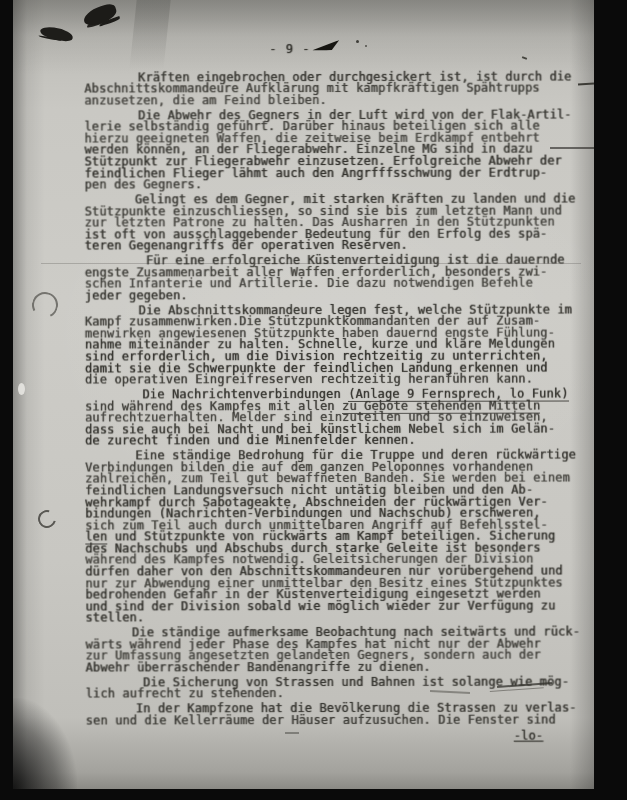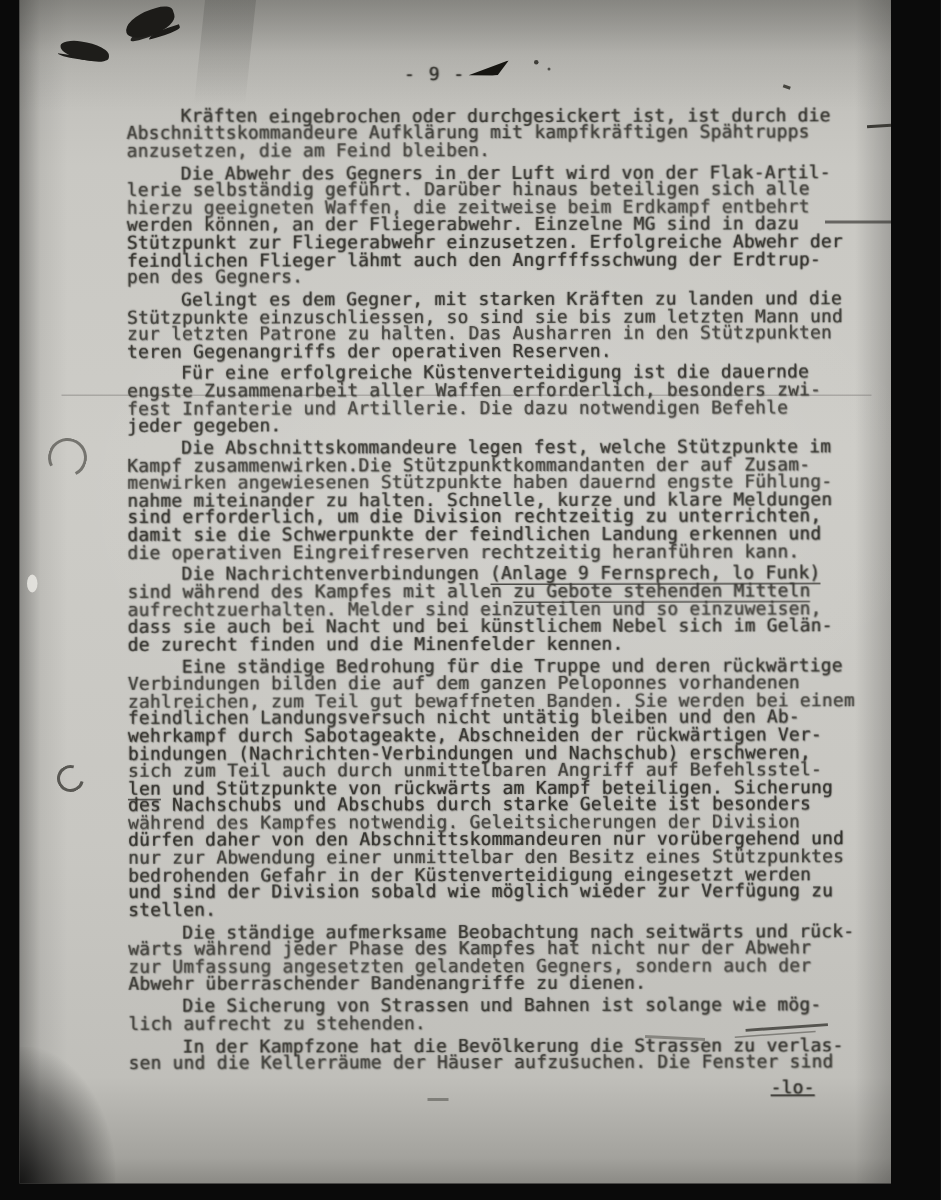--- a/index.html
+++ b/index.html
@@ -25,21 +25,21 @@
     background:linear-gradient(180deg, rgba(80,80,76,.30), transparent);}
   .crease{position:absolute;left:28px;top:263px;width:540px;height:1px;background:rgba(110,109,104,.38);}
 
   .text-block{position:absolute;left:72px;top:44px;width:505px;color:var(--ink);
     font-size:12px;line-height:11.6px;letter-spacing:.12px;transform:rotate(-.12deg);
     text-shadow:0 0 1px rgba(52,51,46,.75), .5px .4px .6px rgba(52,51,46,.4);
     filter:blur(.22px);}
   .page-header{margin-left:185px;margin-bottom:16px;letter-spacing:1px;}
   .para{margin-bottom:3.2px;}
   .line{white-space:pre;}
-  .line.first{text-indent:36px;}
+  .line.first{text-indent:36px;text-align:center;}
   .line:nth-child(3n+1){opacity:.96}
   .line:nth-child(5n+2){opacity:.90}
   .line:nth-child(7n+3){opacity:.86}
   .u{border-bottom:1.6px solid var(--uline);}
   .page-footer{margin-top:5px;padding-left:428px;text-decoration:underline;}
 
   
   .mark{position:absolute;pointer-events:none;}
   .blot-a{left:70px;top:7px;width:34px;height:16px;background:#1c1b18;
     border-radius:60% 30% 50% 40%;transform:rotate(-18deg);
@@ -105,26 +105,27 @@
             <div class="line"><span>hierzu geeigneten Waffen, die zeitweise beim Erdkampf entbehrt</span></div>
             <div class="line"><span>werden können, an der Fliegerabwehr. Einzelne MG sind in dazu</span></div>
             <div class="line"><span>Stützpunkt zur Fliegerabwehr einzusetzen. Erfolgreiche Abwehr der</span></div>
             <div class="line"><span>feindlichen Flieger lähmt auch den Angrfffsschwung der Erdtrup-</span></div>
             <div class="line"><span>pen des Gegners.</span></div>
           </div>
           <div class="para">
             <div class="line first"><span>Gelingt es dem Gegner, mit starken Kräften zu landen und die</span></div>
             <div class="line"><span>Stützpunkte einzuschliessen, so sind sie bis zum letzten Mann und</span></div>
             <div class="line"><span>zur letzten Patrone zu halten. Das Ausharren in den Stützpunkten</span></div>
+            <div class="line"><span>ist oft von ausschlaggebender Bedeutung für den Erfolg des spä-</span></div>
             <div class="line"><span>teren Gegenangriffs der operativen Reserven.</span></div>
           </div>
           <div class="para">
             <div class="line first"><span>Für eine erfolgreiche Küstenverteidigung ist die dauernde</span></div>
             <div class="line"><span>engste Zusammenarbeit aller Waffen erforderlich, besonders zwi-</span></div>
-            <div class="line"><span>fest Infanterie und Artillerie. Die dazu notwendigen Befehle</span></div>
+            <div class="line"><span>schen Infanterie und Artillerie. Die dazu notwendigen Befehle</span></div>
             <div class="line"><span>jeder gegeben.</span></div>
           </div>
           <div class="para">
             <div class="line first"><span>Die Abschnittskommandeure legen fest, welche Stützpunkte im</span></div>
             <div class="line"><span>Kampf zusammenwirken.Die Stützpunktkommandanten der auf Zusam-</span></div>
             <div class="line"><span>menwirken angewiesenen Stützpunkte haben dauernd engste Fühlung-</span></div>
             <div class="line"><span>nahme miteinander zu halten. Schnelle, kurze und klare Meldungen</span></div>
             <div class="line"><span>sind erforderlich, um die Division rechtzeitig zu unterrichten,</span></div>
             <div class="line"><span>damit sie die Schwerpunkte der feindlichen Landung erkennen und</span></div>
             <div class="line"><span>die operativen Eingreifreserven rechtzeitig heranführen kann.</span></div>

